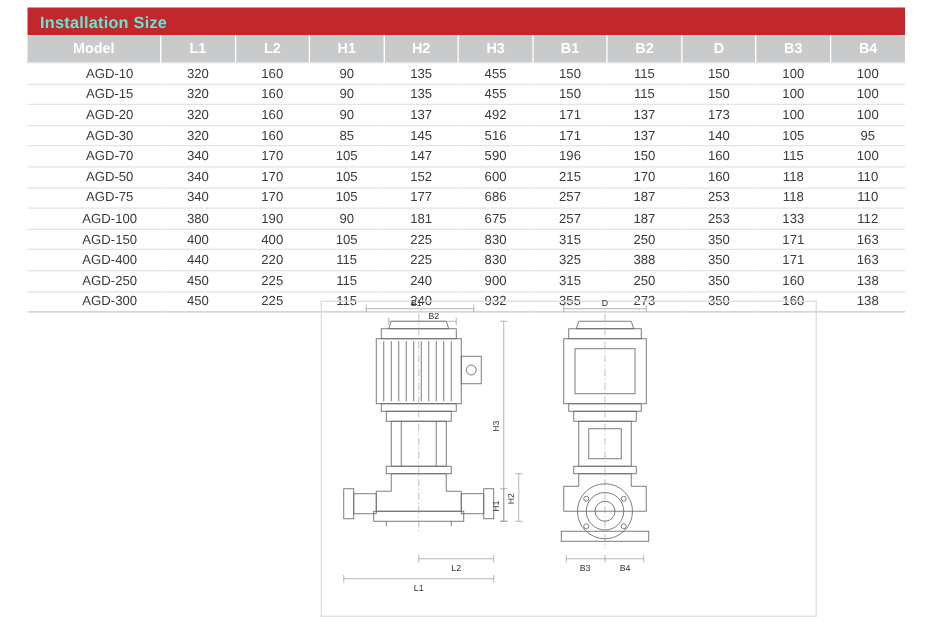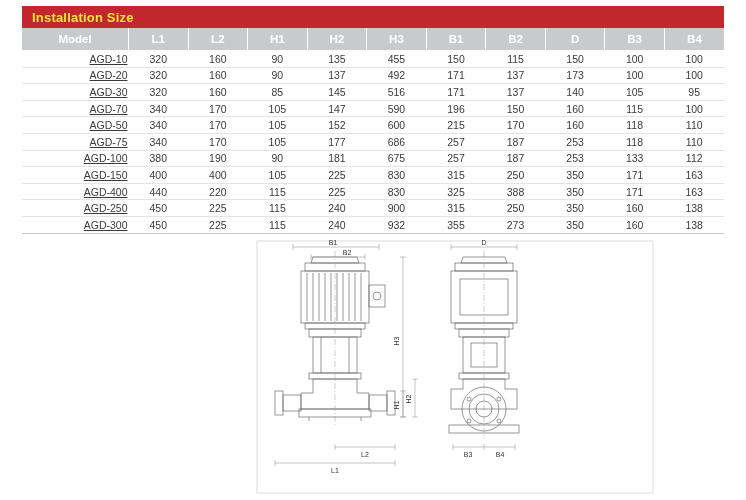--- a/index.html
+++ b/index.html
@@ -24,21 +24,21 @@
     position: absolute;
     left: 22px;
     top: 6px;
     width: 702px;
     height: 22px;
     background: #c1272d;
     display: flex;
     align-items: center;
   }
   .title-bar .title-text {
-    color: #fde047;
+    color: #5eead4;
     font-size: 13px;
     font-weight: bold;
     padding-left: 10px;
     letter-spacing: 0.2px;
   }
   
   .table-wrap {
     position: absolute;
     left: 22px;
     top: 28px;
@@ -64,23 +64,22 @@
   table.spec th.model-col { width: 104px; }
   table.spec td {
     font-size: 10.5px;
     color: #3a3a3a;
     height: 13.6px;
     text-align: center;
     vertical-align: middle;
     border-bottom: 1px solid #e4e4e4;
   }
   table.spec td.model-cell {
-    text-align: right;
+    text-align: center;
     padding-left: 26px;
-    text-decoration: underline;
   }
   table.spec tr:last-child td { border-bottom: 1px solid #c8c8c8; }
   
   .drawing {
     position: absolute;
     left: 255px;
     top: 233px;
     width: 400px;
     height: 262px;
   }
@@ -125,20 +124,33 @@
             <td>90</td>
             <td>135</td>
             <td>455</td>
             <td>150</td>
             <td>115</td>
             <td>150</td>
             <td>100</td>
             <td>100</td>
           </tr>
           <tr>
+            <td class="model-cell">AGD-15</td>
+            <td>320</td>
+            <td>160</td>
+            <td>90</td>
+            <td>135</td>
+            <td>455</td>
+            <td>150</td>
+            <td>115</td>
+            <td>150</td>
+            <td>100</td>
+            <td>100</td>
+          </tr>
+          <tr>
             <td class="model-cell">AGD-20</td>
             <td>320</td>
             <td>160</td>
             <td>90</td>
             <td>137</td>
             <td>492</td>
             <td>171</td>
             <td>137</td>
             <td>173</td>
             <td>100</td>

